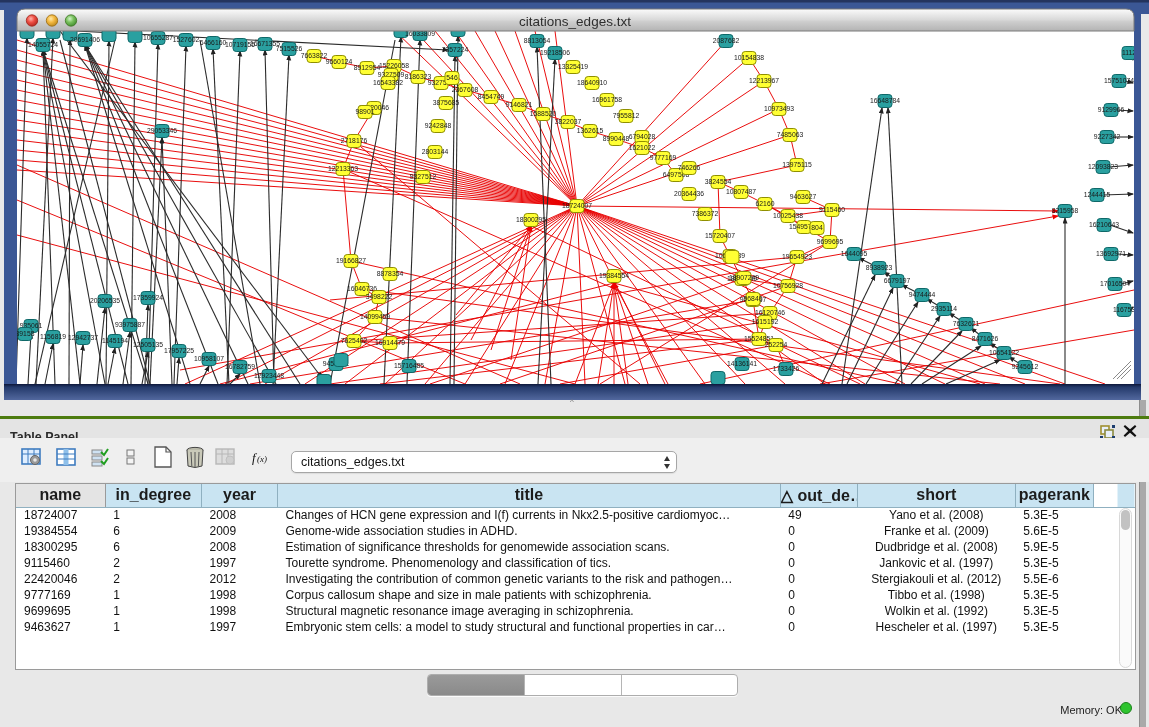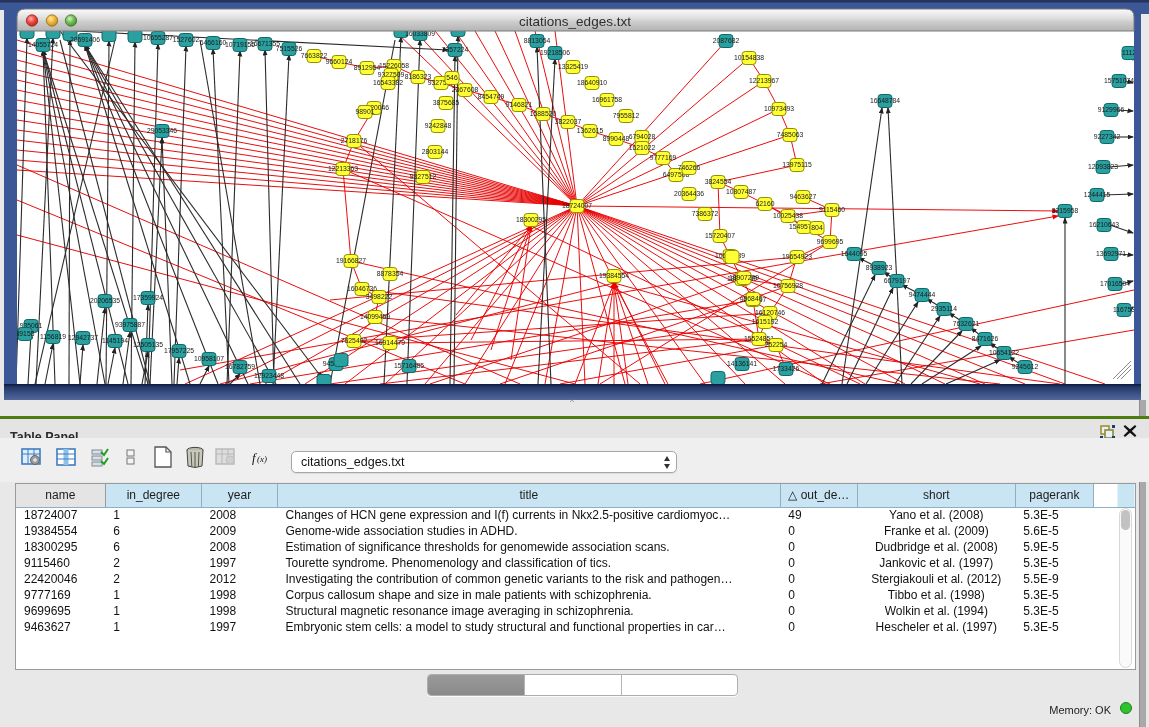--- a/index.html
+++ b/index.html
@@ -5,34 +5,34 @@
 #graph { position:absolute; left:0; top:0; width:1149px; height:400px; }
 #panel { position:absolute; left:0; top:400px; width:1149px; height:327px; background:#e8e8e8; }
 #phead { position:absolute; left:0; top:16px; width:1149px; height:35px; background:#e4e4e4; border-bottom:1px solid #c2c2c2; border-top:3px solid #4d7c0f;font-weight:bold;}
 #phead .t { position:absolute; left:10px; top:11px; font-size:12.5px; color:#2b2b2b; }
 #toolrow { position:absolute; left:0; top:38px; width:1149px; height:44px; background:#efefef; }
 #combo { position:absolute; left:291px; top:13px; width:386px; height:22px; background:#fff; border:1px solid #a6a6a6; border-radius:5px; font-size:12.5px; color:#111; line-height:20px; padding-left:9px; box-shadow:0 1px 1px rgba(0,0,0,0.08);}
 #combo .u { position:absolute; right:6px; top:4px; width:0; height:0; border-left:3.5px solid transparent; border-right:3.5px solid transparent; border-bottom:5px solid #333; }
 #combo .d { position:absolute; right:6px; top:12px; width:0; height:0; border-left:3.5px solid transparent; border-right:3.5px solid transparent; border-top:5px solid #333; }
 #tablewrap { position:absolute; left:15px; top:83px; width:1121px; height:187px; background:#fff; border:1px solid #9a9a9a; }
 table { border-collapse:collapse; table-layout:fixed; width:1119px; font-size:12px; }
-th { height:23px; font-weight:normal; font-size:12px; color:#1c1c1c; background:#c9e4f2; border-right:1px solid #8fb0c0; border-bottom:1px solid #8fb0c0; overflow:hidden; white-space:nowrap; }
+th { height:23px; font-weight:bold; font-size:16px; color:#1c1c1c; background:#c9e4f2; border-right:1px solid #8fb0c0; border-bottom:1px solid #8fb0c0; overflow:hidden; white-space:nowrap; }
 th.c1 { background:#e4e4e4; border-right:1px solid #9a9a9a; }
 th.c8 { background:linear-gradient(to right, #fff 24px, #c9e4f2 24px); border-right:none; border-left:1px solid #8fb0c0; }
 td { height:16px; color:#111; overflow:hidden; white-space:nowrap; padding:0 2px 0 8px; }
 .c1 { width:88px; } .c2 { width:95px; } .c3 { width:75px; } .c4 { width:496px; }
 .c5 { width:76px; } .c6 { width:156px; } .c7 { width:77px; } .c8 { width:41px; }
 td.c6 { text-align:center; padding:0; }
 #sbar { position:absolute; right:3px; top:24px; width:13px; height:160px; background:#fafafa; border:1px solid #d8d8d8; border-radius:7px;}
 #sthumb { position:absolute; left:1px; top:1px; width:9px; height:20px; background:#c2c2c2; border-radius:5px; }
 #tabs { position:absolute; left:427px; top:274px; height:22px; display:flex; border:1px solid #adadad; border-radius:4px; overflow:hidden; background:#fff; box-shadow:0 1px 0 rgba(255,255,255,0.8);}
 #tabs div { font-size:12.5px; padding:18px 15px 0 15px; color:#111; border-right:1px solid #b5b5b5;font-weight:bold; }
 #tabs div.sel { background:linear-gradient(#9a9a9a,#8a8a8a); color:#f4f4f4; }
 #tabs div:last-child { border-right:none; }
-#mem { position:absolute; right:38px; top:304px; font-size:11px; color:#222;margin-left:40px; }
+#mem { position:absolute; right:27px; top:304px; font-size:11px; color:#222;margin-left:40px; }
 #memdot { position:absolute; right:17px; top:302px; width:12px; height:12px; border-radius:50%; background:#2ec42e; border:1px solid #1c801c; }
 #redge { position:absolute; right:3px; top:0; width:7px; height:327px; background:#a9a9a9; border-left:1px solid #8d8d8d;}
 #dimple { position:absolute; left:570px; top:-3px; width:10px; height:5px; color:#777; font-size:8px; }
 </style></head>
 <body>
 <div id="graph">
     <svg width="1149" height="400" viewBox="0 0 1149 400" style="position:absolute;left:0;top:0">
 <defs>
         <marker id="ab" markerWidth="8" markerHeight="7" refX="5.5" refY="2.5" orient="auto" markerUnits="userSpaceOnUse">
           <path d="M0,0 L6.5,2.5 L0,5 Z" fill="#222"></path>
@@ -684,40 +684,40 @@
             <td class="c7">5.3E-5</td>
             <td class="c8"></td>
           </tr>
 <tr>
             <td class="c1">22420046</td>
             <td class="c2">2</td>
             <td class="c3">2012</td>
             <td class="c4">Investigating the contribution of common genetic variants to the risk and pathogen…</td>
             <td class="c5">0</td>
             <td class="c6">Stergiakouli et al. (2012)</td>
-            <td class="c7">5.5E-9</td>
+            <td class="c7">5.5E-6</td>
             <td class="c8"></td>
           </tr>
 <tr>
             <td class="c1">9777169</td>
             <td class="c2">1</td>
             <td class="c3">1998</td>
             <td class="c4">Corpus callosum shape and size in male patients with schizophrenia.</td>
             <td class="c5">0</td>
             <td class="c6">Tibbo et al. (1998)</td>
             <td class="c7">5.3E-5</td>
             <td class="c8"></td>
           </tr>
 <tr>
             <td class="c1">9699695</td>
             <td class="c2">1</td>
             <td class="c3">1998</td>
             <td class="c4">Structural magnetic resonance image averaging in schizophrenia.</td>
             <td class="c5">0</td>
-            <td class="c6">Wolkin et al. (1994)</td>
+            <td class="c6">Wolkin et al. (1992)</td>
             <td class="c7">5.3E-5</td>
             <td class="c8"></td>
           </tr>
 <tr>
             <td class="c1">9463627</td>
             <td class="c2">1</td>
             <td class="c3">1997</td>
             <td class="c4">Embryonic stem cells: a model to study structural and functional properties in car…</td>
             <td class="c5">0</td>
             <td class="c6">Hescheler et al. (1997)</td>

